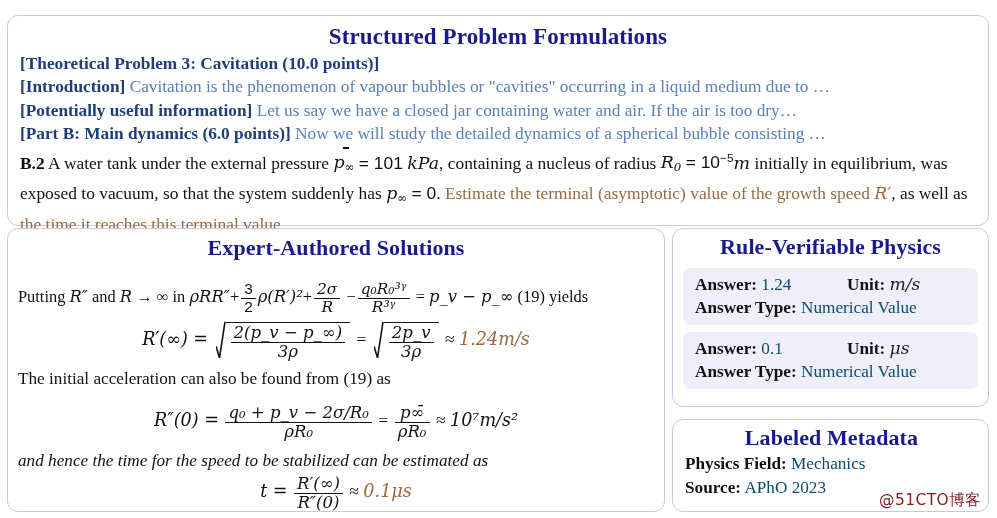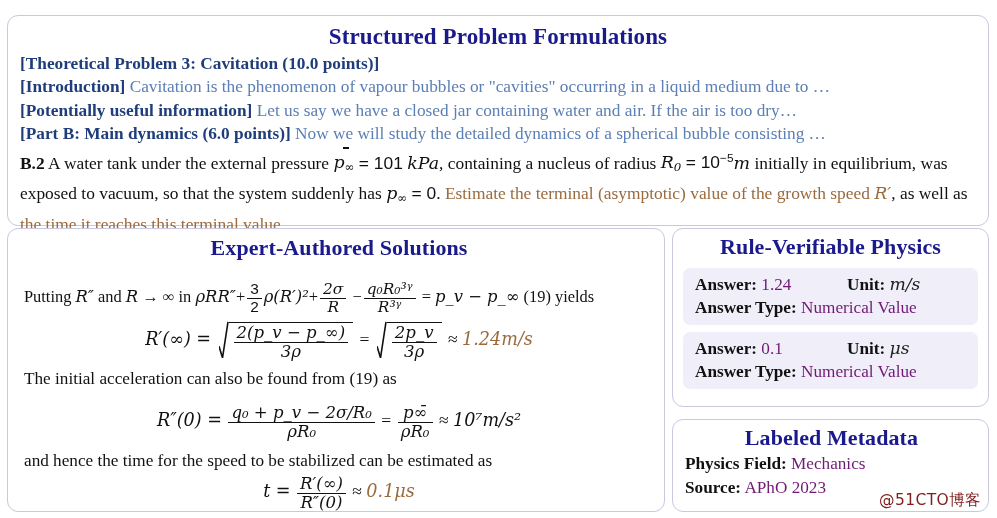--- a/index.html
+++ b/index.html
@@ -90,21 +90,21 @@
     background: #111;
   }
 
   
   #solutions-panel {
     position: absolute;
     left: 7px;
     top: 228px;
     width: 658px;
     height: 284px;
-    padding: 5px 10px 4px 16px;
+    padding: 5px 10px 4px 10px;
   }
   #solutions-panel .panel-title { font-size: 22px; line-height: 28px; }
 
   .sol-text {
     font-size: 17.2px;
     line-height: 23px;
     color: #111;
     margin-top: 19px;
     white-space: nowrap;
   }
@@ -166,21 +166,21 @@
   }
   .ans-row1 {
     display: flex;
     justify-content: flex-start;
     font-size: 17.2px;
     line-height: 23px;
   }
   .ans-row1 .ans-left { min-width: 152px; }
   .ans-row2 { font-size: 17.2px; line-height: 23px; }
   .lbl { font-weight: bold; color: #111; }
-  .val { color: #701a75; }
+  .val { color: #0c4a6e; }
   .unit-val { font-family: "DejaVu Serif", serif; font-style: italic; color: #222; }
 
   #metadata-panel {
     position: absolute;
     left: 672px;
     top: 419px;
     width: 317px;
     height: 93px;
     padding: 4px 10px 4px 12px;
   }
@@ -295,21 +295,21 @@
 
     <div class="eq-row" style="font-size:17.6px;margin-top:14px;">
       <span class="mathi">R″(0) =</span>
       <span class="frac"><span class="num mathi">q₀ + p_v − 2σ/R₀</span><span class="den mathi">ρR₀</span></span>
       <span>=</span>
       <span class="frac"><span class="num mathi">p∞̄</span><span class="den mathi">ρR₀</span></span>
       <span>≈</span>
       <span class="mathi">10⁷m/s²</span>
     </div>
 
-    <div class="sol-text" style="margin-top:8px;">and hence the time for the speed to be stabilized can be estimated as</div>
+    <div class="sol-text" style="margin-top:8px;font-style:italic;">and hence the time for the speed to be stabilized can be estimated as</div>
 
     <div class="eq-row" style="font-size:17.6px;margin-top:3px;">
       <span class="mathi">t =</span>
       <span class="frac"><span class="num mathi">R′(∞)</span><span class="den mathi">R″(0)</span></span>
       <span>≈</span>
       <span class="brown mathi">0.1μs</span>
     </div>
   </div>
 
   <div class="panel" id="answers-panel">

